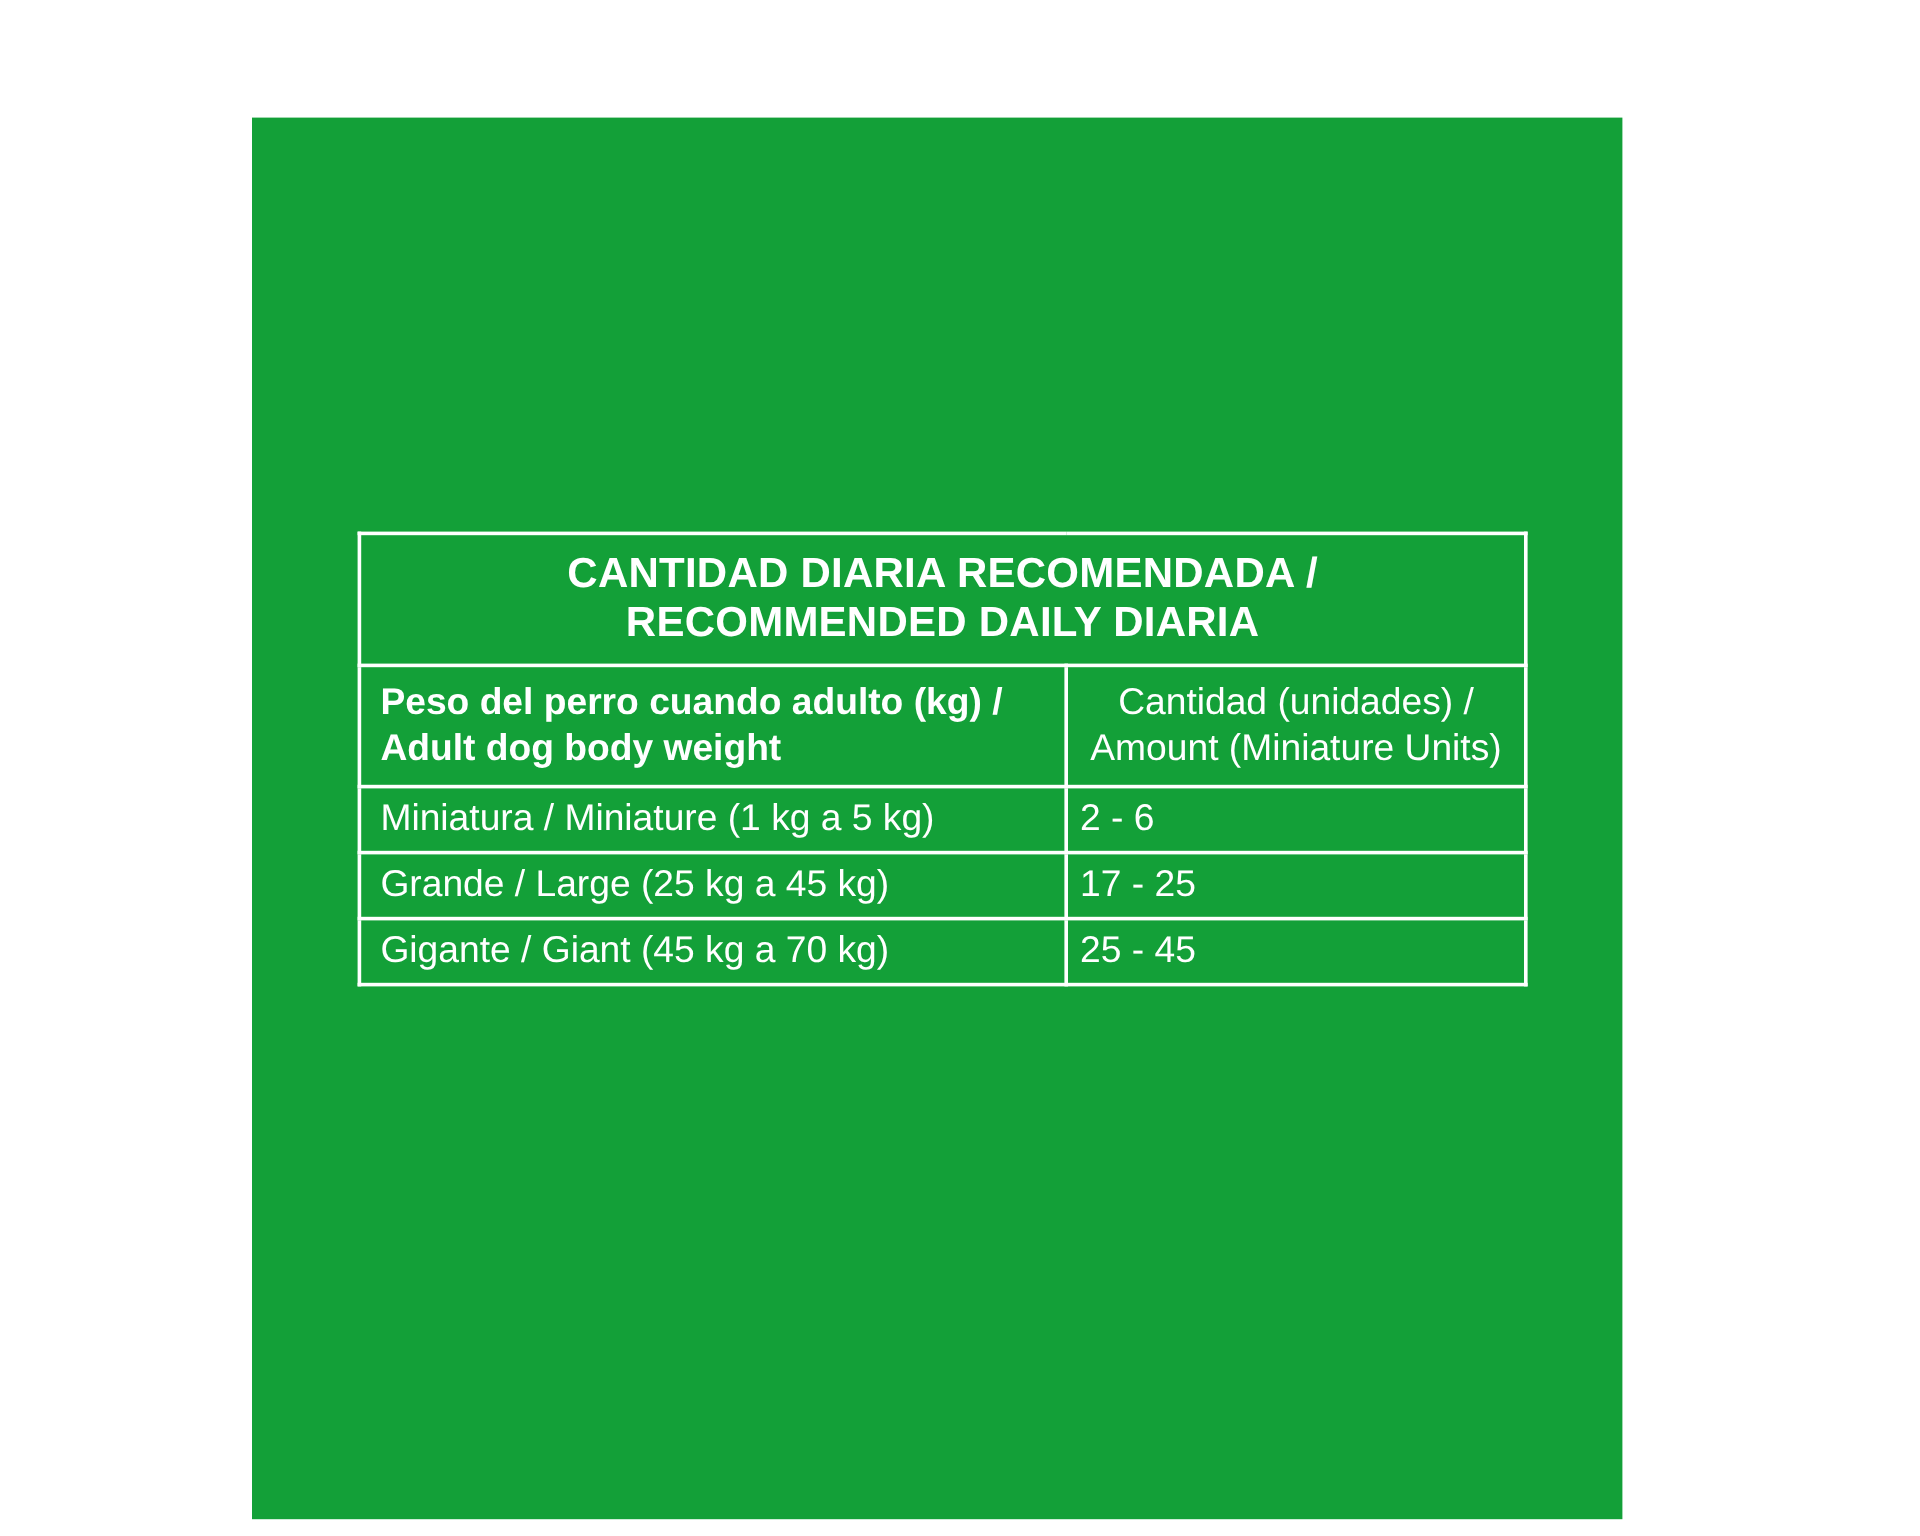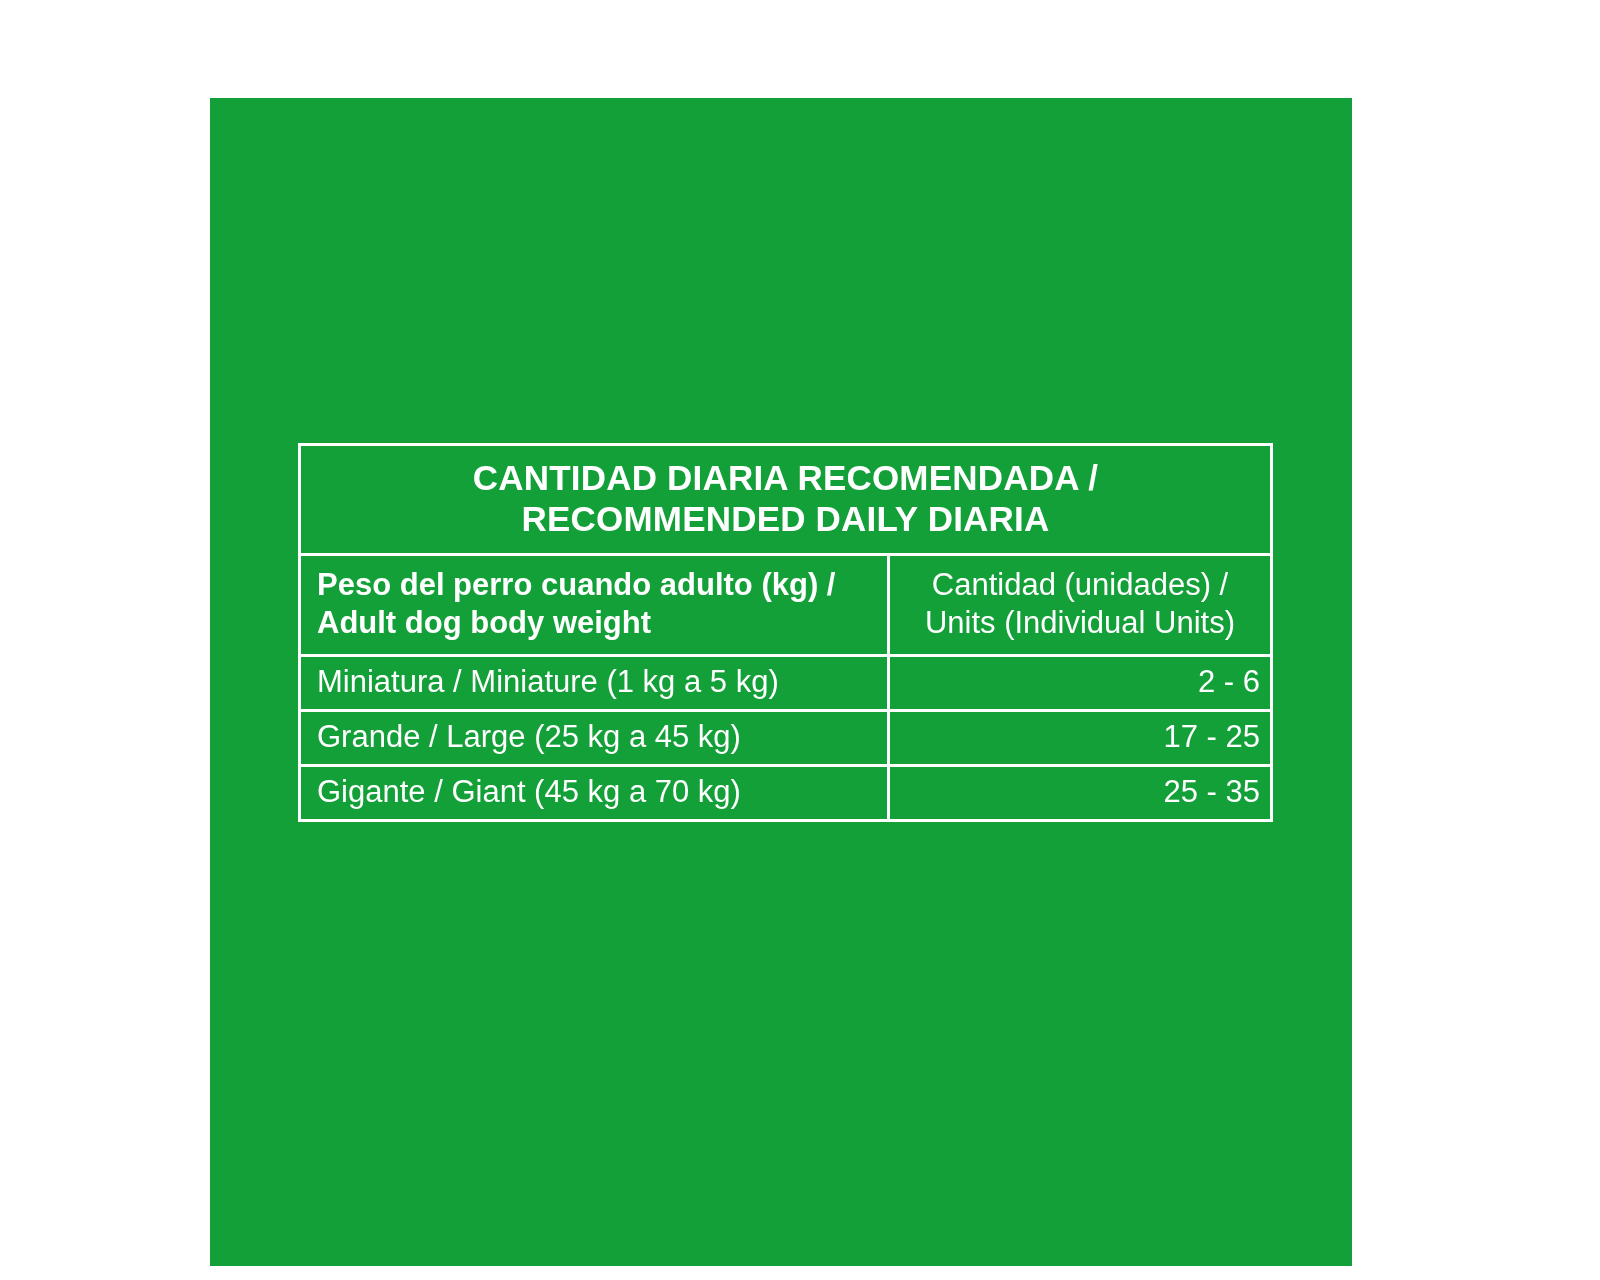--- a/index.html
+++ b/index.html
@@ -70,21 +70,21 @@
   .hdr-line {
     display: block;
   }
   .row-label {
     font-size: 31px;
     padding: 7px 0 9px 16px !important;
     white-space: nowrap;
   }
   .row-value {
     font-size: 31px;
-    text-align: right;
+    text-align: left;
     padding: 7px 10px 9px 10px !important;
     white-space: nowrap;
   }
 </style>
 </head>
 <body>
 
 <div id="page">
   <div id="green-panel">
 
@@ -97,33 +97,33 @@
           </td>
         </tr>
 
         <tr>
           <td class="hdr-left">
             <span class="hdr-line">Peso del perro cuando adulto (kg) /</span>
             <span class="hdr-line">Adult dog body weight</span>
           </td>
           <td class="hdr-right">
             <span class="hdr-line">Cantidad (unidades) /</span>
-            <span class="hdr-line">Units (Individual Units)</span>
+            <span class="hdr-line">Amount (Miniature Units)</span>
           </td>
         </tr>
 
         <tr>
           <td class="row-label">Miniatura  /  Miniature (1 kg a 5 kg)</td>
           <td class="row-value">2 - 6</td>
         </tr>
         <tr>
           <td class="row-label">Grande  /  Large (25 kg a 45 kg)</td>
           <td class="row-value">17 - 25</td>
         </tr>
         <tr>
           <td class="row-label">Gigante  /  Giant (45 kg a 70 kg)</td>
-          <td class="row-value">25 - 35</td>
+          <td class="row-value">25 - 45</td>
         </tr>
       </tbody>
     </table>
 
   </div>
 </div>
 
 </body></html>

